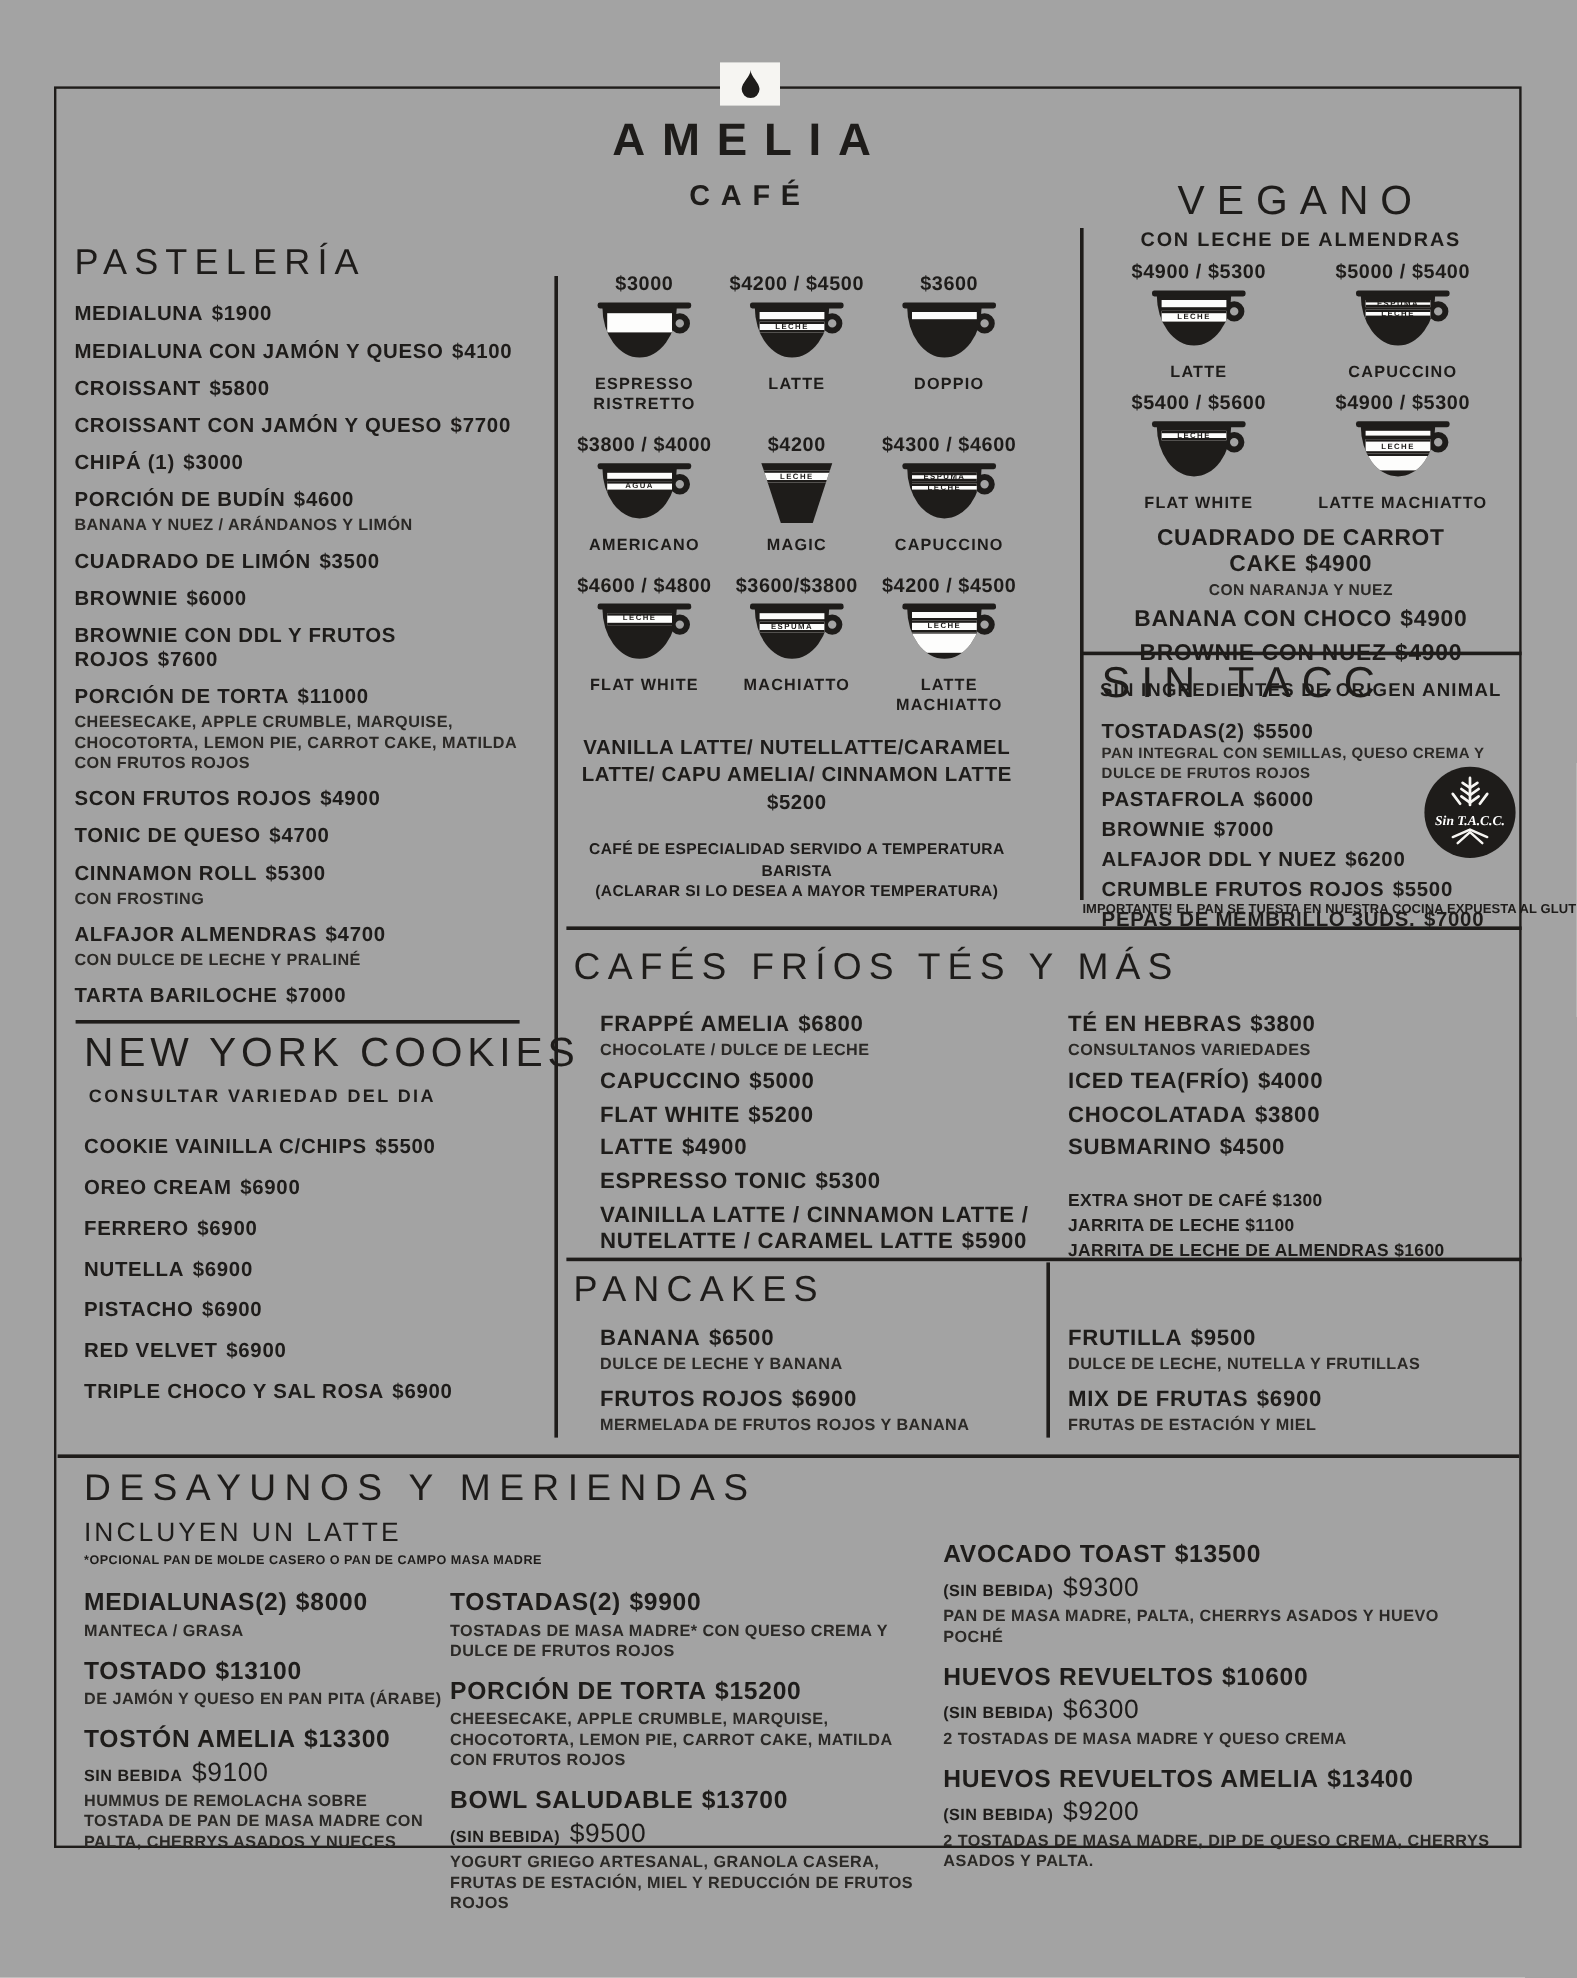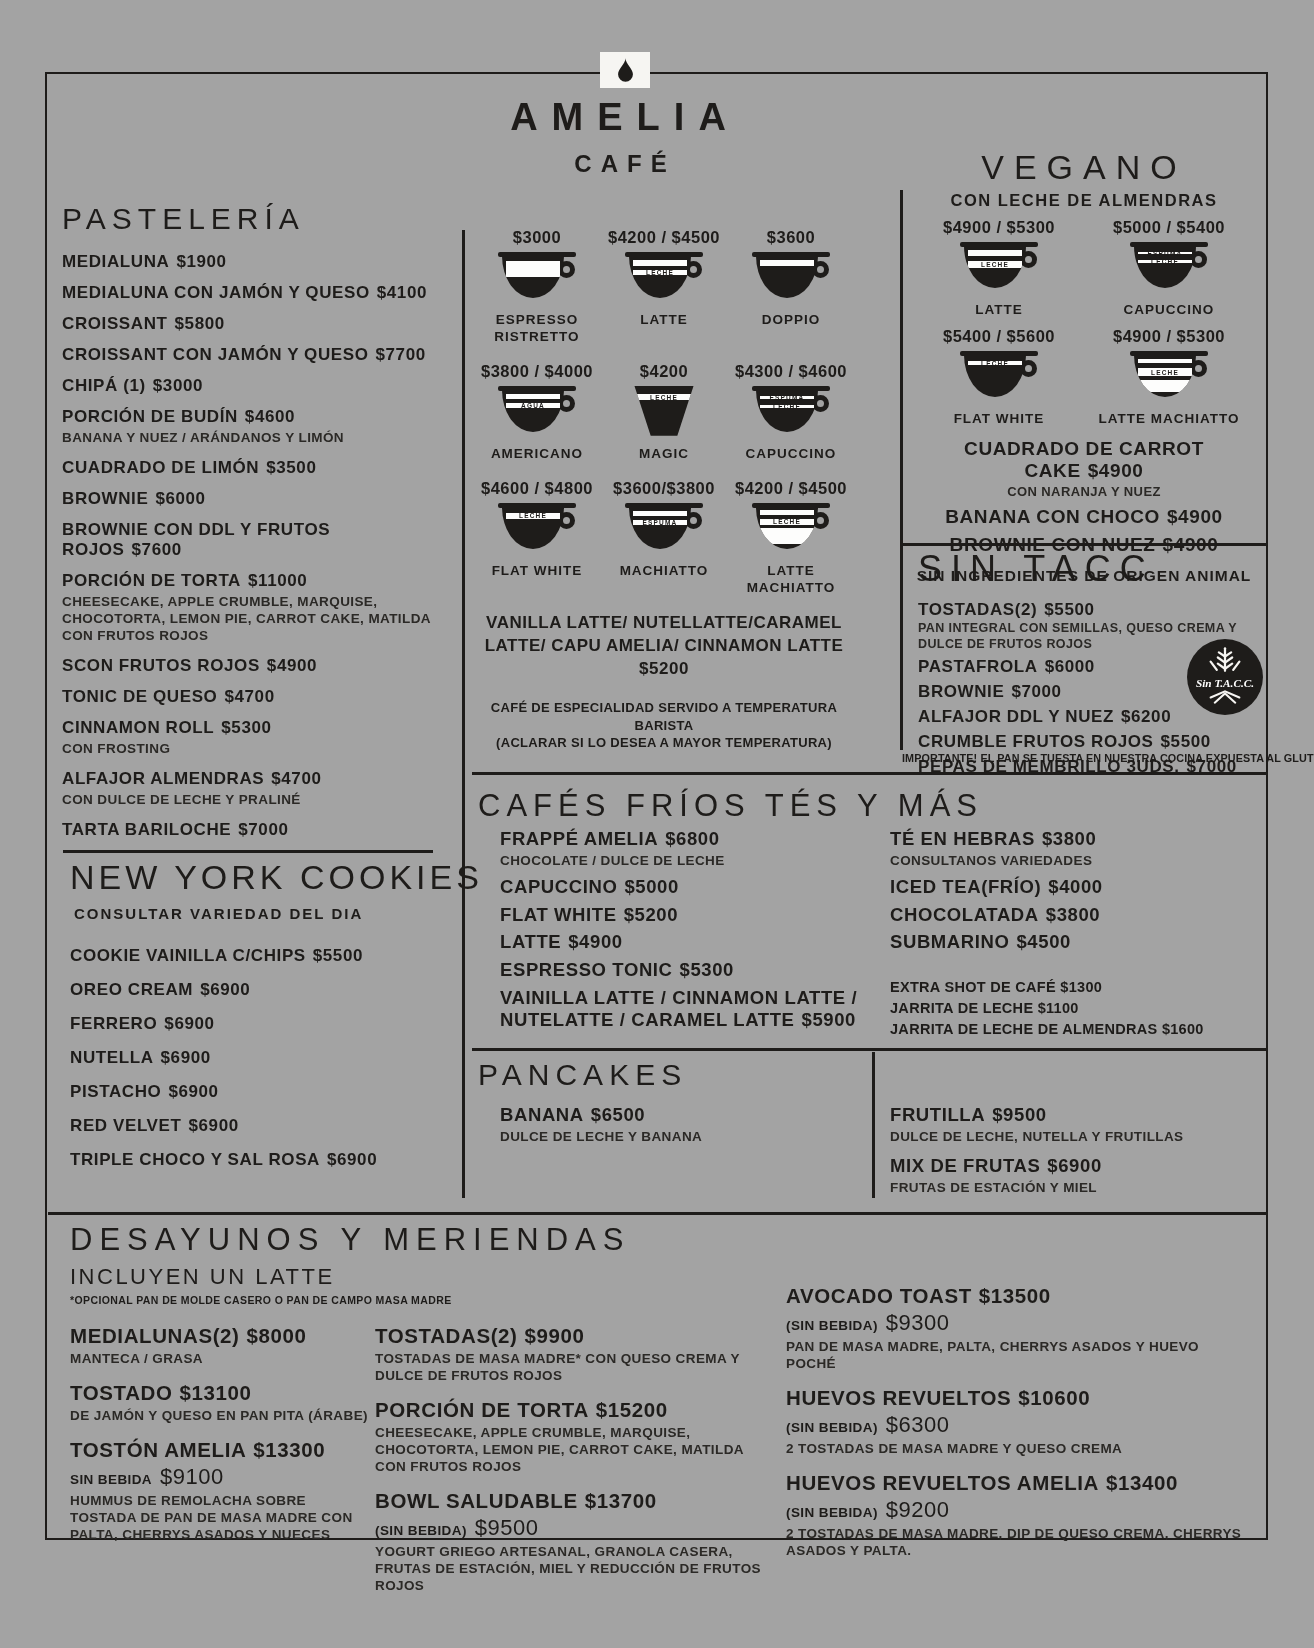--- a/index.html
+++ b/index.html
@@ -83,21 +83,21 @@
   .sec-st .items{margin-top:10px}
   .sec-st .mi{margin-bottom:5px}
   .sec-st .mi-line{font-size:17px}
   .sec-st .mi-sub{font-size:12.5px;margin-top:1px}
   .badge{position:absolute;left:268px;top:90px;width:78px;height:78px}
   .st-note{position:absolute;left:902px;top:752px;width:366px;font-size:10.8px;font-weight:600;white-space:nowrap;letter-spacing:.1px}
   .st-note b{font-weight:800}
   
   .sec-cf{position:absolute;left:472px;top:788px;width:794px}
   .sec-cf h2.sec-title{font-size:31px;letter-spacing:6px;margin-left:6px}
-  .cols{display:flex;padding-left:28px;margin-top:4px}
+  .cols{display:flex;padding-left:28px;margin-top:18px}
   .col-l{width:385px}
   .col-r{width:360px;margin-left:5px}
   .cf .mi{margin-bottom:6px}
   .cf .mi-line{font-size:18.5px}
   .extras{margin-top:24px}
   .xline{font-weight:600;font-size:14.5px;line-height:1.45;letter-spacing:.3px}
   .sec-pc{position:absolute;left:472px;top:1058px;width:794px}
   .sec-pc h2.sec-title{font-size:30px;letter-spacing:6px;margin-left:6px}
   .sec-pc .cols{margin-top:12px}
   .sec-pc .mi{margin-bottom:9px}
@@ -642,20 +642,27 @@
     <h2 class="sec-title">PANCAKES</h2>
     <div class="cols">
       <div class="col-l">
           <div class="mi">
     <div class="mi-line">
       <span class="mi-name">BANANA</span><span class="mi-price">$6500</span>
     </div>
 
     <div class="mi-sub">DULCE DE LECHE Y BANANA</div>
   </div>
+          <div class="mi">
+    <div class="mi-line">
+      <span class="mi-name">FRUTOS ROJOS</span><span class="mi-price">$6900</span>
+    </div>
+
+    <div class="mi-sub">MERMELADA DE FRUTOS ROJOS Y BANANA</div>
+  </div>
         </div>
       <div class="col-r">
           <div class="mi">
     <div class="mi-line">
       <span class="mi-name">FRUTILLA</span><span class="mi-price">$9500</span>
     </div>
 
     <div class="mi-sub">DULCE DE LECHE, NUTELLA Y FRUTILLAS</div>
   </div>
           <div class="mi">

